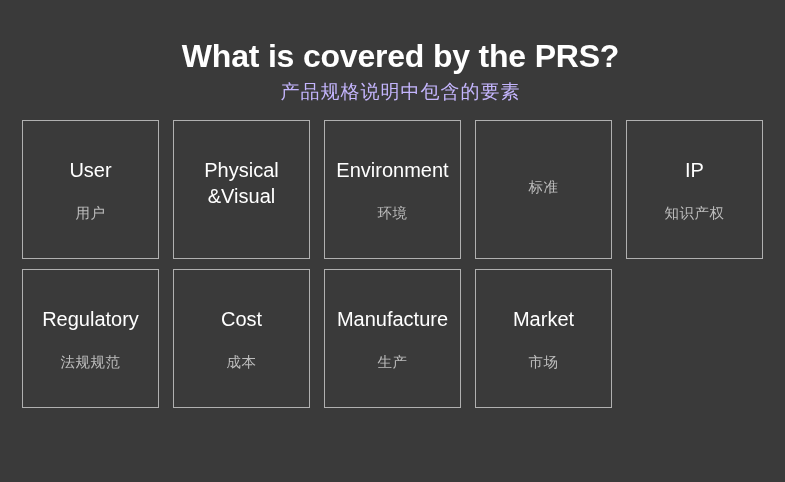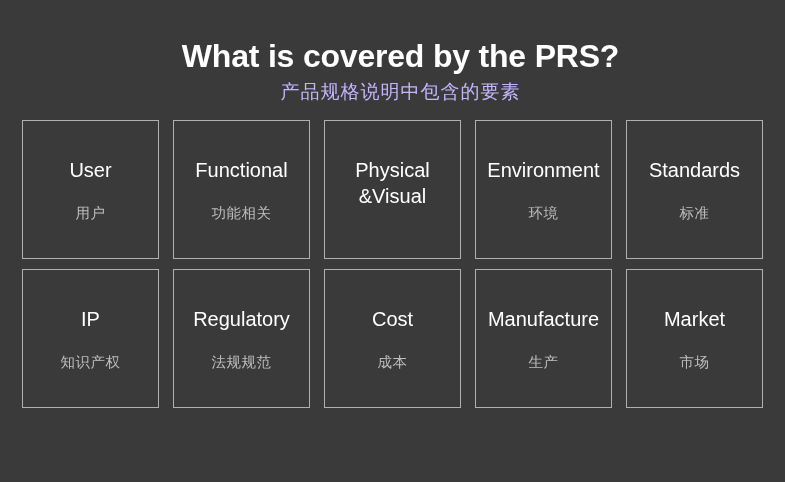--- a/index.html
+++ b/index.html
@@ -97,37 +97,32 @@
     <h2 class="subtitle">产品规格说明中包含的要素</h2>
   </div>
 
   <div class="grid">
 
     <div class="card">
       <div class="card-title">User</div>
       <div class="card-sub">用户</div>
     </div>
 
-    <div class="card">
-      <div class="card-title">Functional</div>
-      <div class="card-sub">功能相关</div>
-    </div>
 
     <div class="card">
       <div class="card-title">Physical
 &amp;Visual</div>
     </div>
 
     <div class="card">
       <div class="card-title">Environment</div>
       <div class="card-sub">环境</div>
     </div>
 
     <div class="card">
-      <div class="card-title">Standards</div>
       <div class="card-sub">标准</div>
     </div>
 
     <div class="card">
       <div class="card-title">IP</div>
       <div class="card-sub">知识产权</div>
     </div>
 
     <div class="card">
       <div class="card-title">Regulatory</div>

